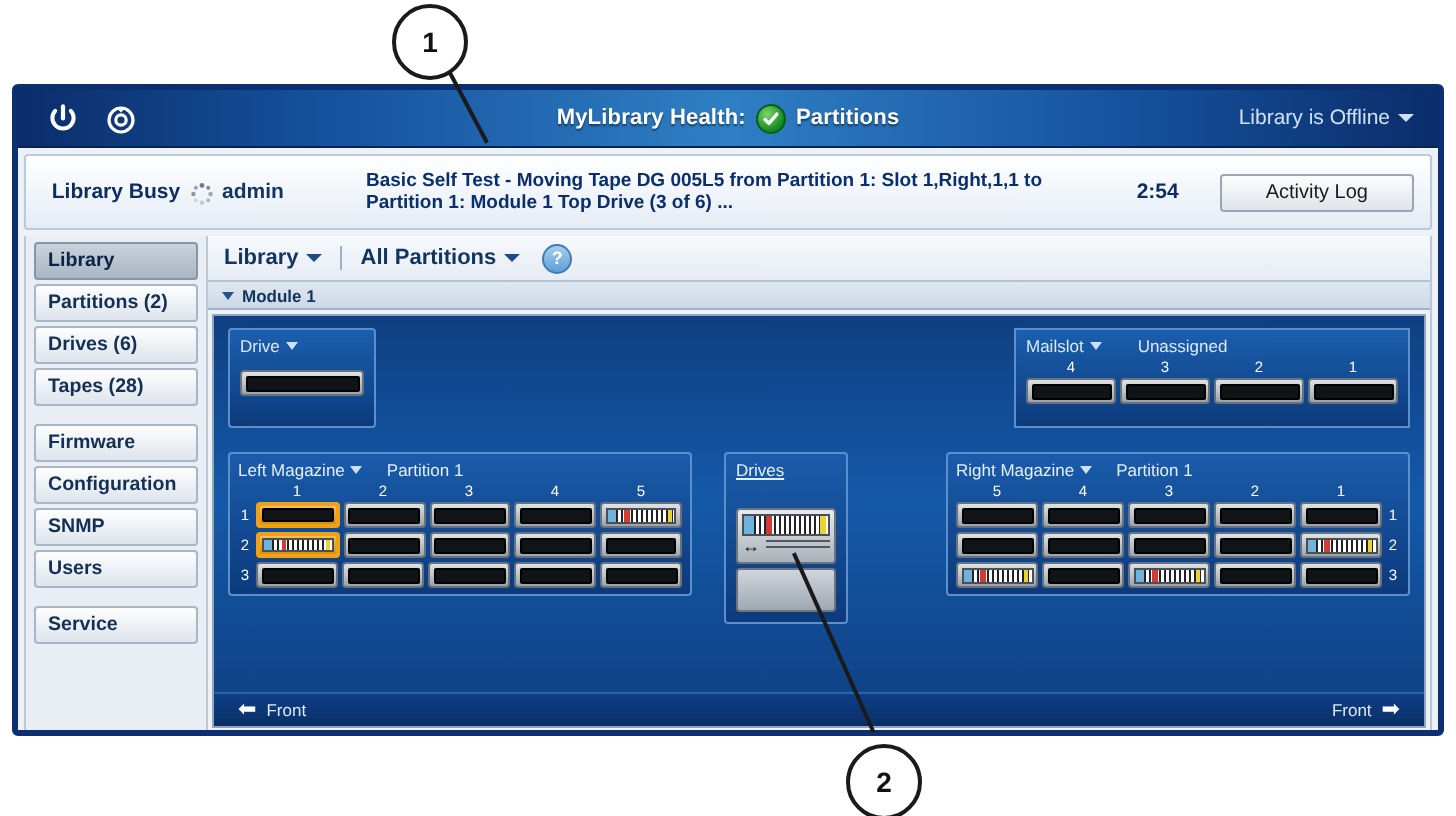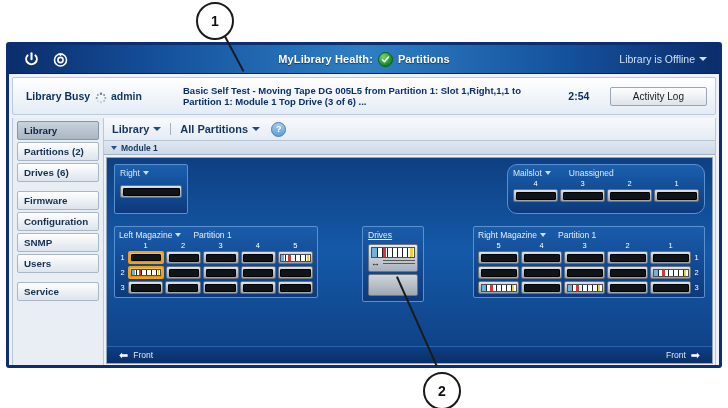--- a/index.html
+++ b/index.html
@@ -101,55 +101,55 @@
         background:linear-gradient(to right,#6fb3dd 0 12%,#ffffff 12% 100%);
         position:relative;overflow:hidden;}
   .bars{position:absolute;left:13%;top:0;right:0;bottom:0;
         background:repeating-linear-gradient(to right,#222 0 1px,#fff 1px 2.6px,#222 2.6px 3.4px,#fff 3.4px 5px);}
   .bars:after{content:"";position:absolute;top:0;bottom:0;left:14%;width:9%;background:#d13b33;}
   .bars:before{content:"";position:absolute;top:0;bottom:0;right:4%;width:7%;background:#e8d338;}
 
   
   .mail{position:absolute;right:7px;top:6px;width:198px;height:50px;
         background:linear-gradient(to bottom,#1b5fae,#0c3a7c);border:1px solid #5b90cd;
-        border-radius:10px;padding:3px 5px;box-sizing:border-box;}
+        border-radius:0;padding:3px 5px;box-sizing:border-box;}
   .mail-top{display:flex;align-items:center;gap:18px;}
   .mail-top .mt{font-size:8.5px;color:#dbe8f6;display:flex;align-items:center;gap:3px;cursor:pointer;}
   .mail-top .mt .caret{border-top-color:#cfe0f2;border-left-width:3.5px;border-right-width:3.5px;border-top-width:4px;}
   .mail-top .un{font-size:8.5px;color:#dbe8f6;}
   .mail-nums{display:flex;gap:2px;margin-top:1px;}
   .mail-nums span{flex:1;text-align:center;font-size:7.5px;color:#ffffff;}
   .mail-slots{display:flex;gap:2px;margin-top:1px;}
   .mail-slots .slot{flex:1;height:13px;}
 
   
   .mag{position:absolute;top:68px;background:linear-gradient(to bottom,#1a5cab,#0c3a7c);
        border:1px solid #5b90cd;border-radius:2px;padding:3px 4px;box-sizing:border-box;}
-  .mag-left{left:7px;width:204px;}
+  .mag-left{left:7px;width:232px;}
   .mag-right{right:7px;width:232px;}
   .mag-hd{display:flex;align-items:center;gap:12px;margin-bottom:1px;}
   .mag-hd .mname{font-size:8.5px;color:#e4eefa;display:flex;align-items:center;gap:3px;cursor:pointer;}
   .mag-hd .mname .caret{border-top-color:#cfe0f2;border-left-width:3.5px;border-right-width:3.5px;border-top-width:4px;}
   .mag-hd .part{font-size:8.5px;color:#e4eefa;}
   .grid-wrap{display:flex;gap:2px;align-items:flex-start;}
   .rownums{display:flex;flex-direction:column;gap:2px;width:7px;flex:none;}
   .rownums span{height:13px;line-height:13px;font-size:7.5px;color:#ffffff;text-align:center;}
   .gcol{flex:1;}
   .colnums{display:flex;gap:2px;}
   .colnums span{flex:1;text-align:center;font-size:7.5px;color:#ffffff;line-height:9px;}
   .grid{display:flex;flex-direction:column;gap:2px;margin-top:1px;}
   .grow{display:flex;gap:2px;}
   .grow .slot{flex:1;height:13px;}
   .slot.sel{border:2px solid #f0a11a;background:linear-gradient(to bottom,#f5c05a,#e08c06);padding:1px;}
 
   
   .drives{position:absolute;left:255px;top:68px;width:62px;
           background:linear-gradient(to bottom,#1a5cab,#0c3a7c);border:1px solid #5b90cd;
           border-radius:2px;padding:3px 5px;box-sizing:border-box;}
-  .drives .dlab{font-size:8.5px;color:#e4eefa;margin-bottom:4px;text-decoration:underline;}
+  .drives .dlab{font-size:8.5px;color:#e4eefa;margin-bottom:14px;text-decoration:underline;}
   .dbay{background:linear-gradient(to bottom,#e7eaee,#a9b1ba);border:1px solid #6d757f;
         border-radius:2px;padding:2px;box-sizing:border-box;margin-bottom:2px;}
   .dbay.full{height:28px;}
   .dbay.empty{height:22px;background:linear-gradient(to bottom,#cfd5db,#9fa8b2);}
   .dbay .dtape{height:11px;}
   .dbay .drow{display:flex;align-items:center;gap:3px;margin-top:2px;}
   .arrows{font-size:9px;color:#111;line-height:6px;}
   .dlines{flex:1;height:6px;background:repeating-linear-gradient(to bottom,#55595e 0 1px,transparent 1px 3px);}
 
   
@@ -228,20 +228,21 @@
       <div class="st-time">2:54</div>
       <div class="st-log">Activity Log</div>
     </div>
 
     <div class="body">
 
       <div class="side">
         <div class="nav active">Library</div>
         <div class="nav">Partitions (2)</div>
         <div class="nav">Drives (6)</div>
+        <div class="nav">Tapes (28)</div>
         <div class="nav-gap"></div>
         <div class="nav">Firmware</div>
         <div class="nav">Configuration</div>
         <div class="nav">SNMP</div>
         <div class="nav">Users</div>
         <div class="nav-gap"></div>
         <div class="nav">Service</div>
       </div>
 
       <div class="main">
@@ -261,21 +262,21 @@
 
         <div class="modbar">
           <i class="tw"></i>
           <span class="mtxt">Module 1</span>
         </div>
 
         <div class="canvas">
 
           <div class="robot">
             <div class="rlab">
-              <span>Right</span>
+              <span>Drive</span>
               <i class="caret"></i>
             </div>
             <div class="slot" style="height:13px;margin-top:7px;">
               <div class="hole"></div>
             </div>
           </div>
 
           <div class="mail">
             <div class="mail-top">
               <div class="mt">

